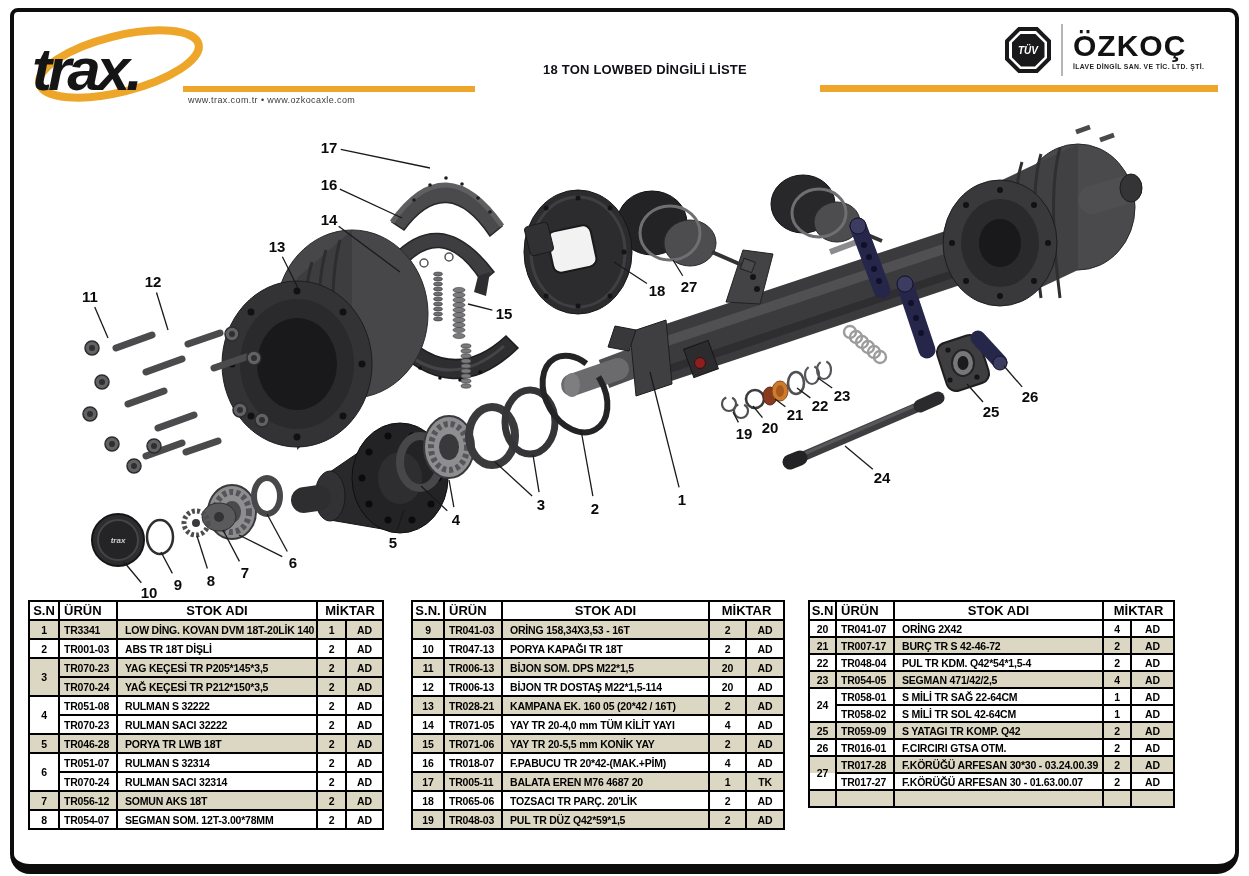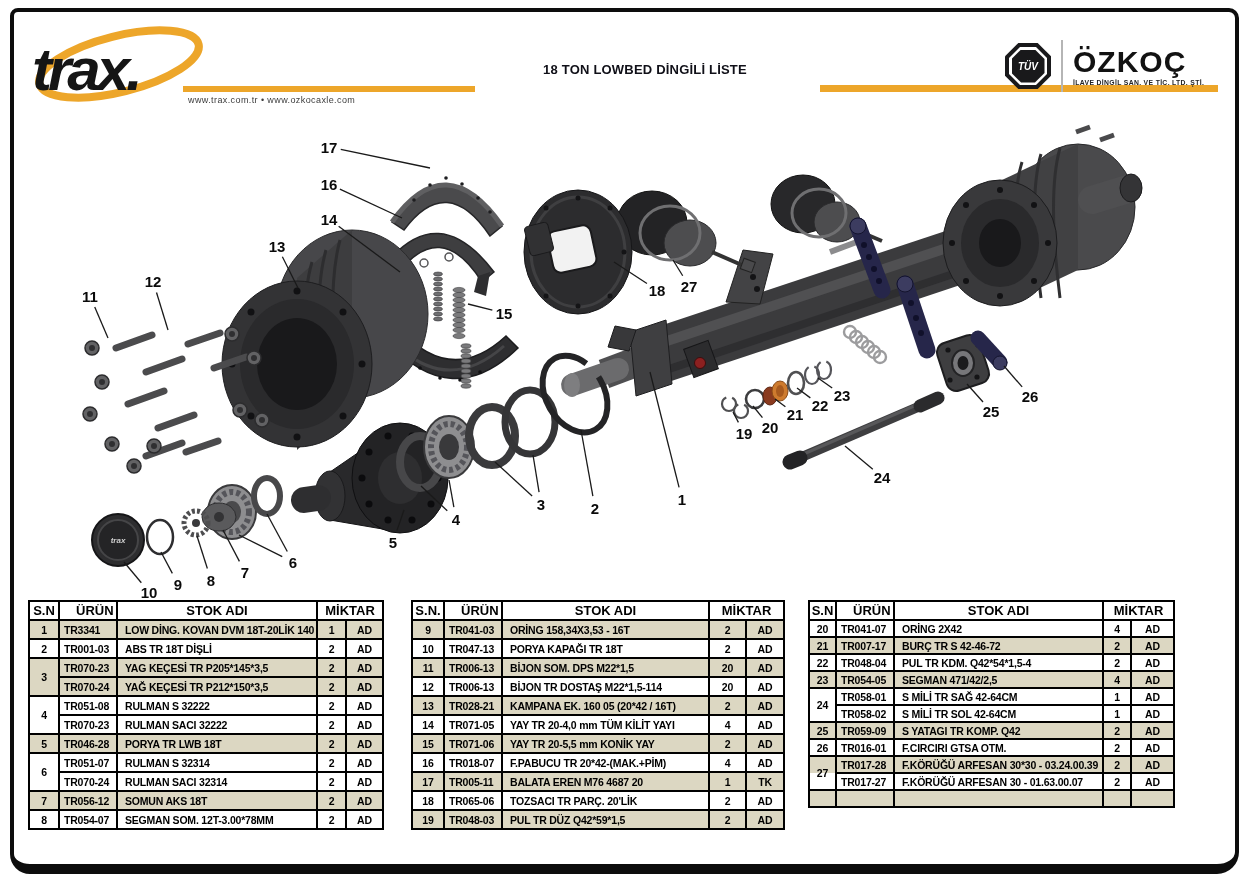--- a/index.html
+++ b/index.html
@@ -14,39 +14,39 @@
     border-radius:8px 10px 22px 20px;pointer-events:none;z-index:6;
   }
   
   .trax-logo{position:absolute;left:24px;top:12px;z-index:2;}
   .urls{position:absolute;left:188px;top:95px;font-size:9px;font-weight:400;color:#3c3c3c;letter-spacing:.4px;z-index:2;}
   .yline{position:absolute;background:var(--accent);z-index:1;}
   .yline-left{left:183px;top:86px;width:292px;height:6px;}
   .yline-right{left:820px;top:85px;width:398px;height:7px;}
   .title{position:absolute;left:455px;top:62px;width:380px;text-align:center;
          font-size:13px;font-weight:700;color:#101018;letter-spacing:.2px;z-index:2;}
-  .brand-right{position:absolute;left:1005px;top:40px;display:flex;align-items:center;gap:10px;z-index:2;}
+  .brand-right{position:absolute;left:1005px;top:24px;display:flex;align-items:center;gap:10px;z-index:2;}
   .oct{clip-path:polygon(29% 0,71% 0,100% 29%,100% 71%,71% 100%,29% 100%,0 71%,0 29%);}
   .tuv{width:46px;height:46px;background:#19191b;display:flex;align-items:center;justify-content:center;}
   .tuv-ring{width:38px;height:38px;background:#fff;display:flex;align-items:center;justify-content:center;}
   .tuv-core{width:33px;height:33px;background:#19191b;display:flex;align-items:center;justify-content:center;
             color:#fff;font-weight:700;font-style:italic;font-size:10px;}
   .vdiv{width:2px;height:52px;background:#b5b5b5;}
   .company-name{font-size:30px;font-weight:800;letter-spacing:1px;color:#121212;line-height:30px;}
   .company-sub{font-size:6.8px;font-weight:700;color:#222;letter-spacing:.35px;margin-top:2px;white-space:nowrap;}
   
   .diagram{position:absolute;left:0;top:0;width:1249px;height:876px;z-index:3;}
   .diagram svg{position:absolute;left:0;top:0;}
   .leaders line{stroke:#1a1a1a;stroke-width:1.3;}
   .callout{position:absolute;transform:translate(-50%,-50%);font-size:15px;font-weight:800;color:#0a0a0a;z-index:4;}
   
   .ptable{position:absolute;border-collapse:collapse;table-layout:fixed;background:#fff;z-index:4;}
   .ptable td,.ptable th{border:2px solid #000;white-space:nowrap;overflow:hidden;font-weight:700;color:#000;box-sizing:border-box;}
   .ptable th{font-size:13px;height:16px;background:#fff;text-align:center;}
-  .ptable th.col-urun{text-align:left;padding-left:16px;}
+  .ptable th.col-urun{text-align:left;padding-left:4px;}
   .ptable td{font-size:10.5px;height:19px;letter-spacing:-0.2px;}
   .t3 td{height:17px;}
   .c-sn{text-align:center;}
   .c-urun{text-align:left;padding-left:4px;}
   .c-stok{text-align:left;padding-left:7px;}
   .c-qty,.c-unit{text-align:center;}
   .bg-shade{background:var(--shade);}
   .bg-white{background:#fff;}
   .bg-split{background:linear-gradient(to bottom,var(--shade) 50%,#fff 50%);}
   .t1{left:28px;top:600px;} .t2{left:411px;top:600px;} .t3{left:808px;top:600px;}
@@ -661,21 +661,21 @@
       <tr>
         <td class="c-sn bg-shade">23</td>
         <td class="c-urun bg-shade">TR054-05</td>
         <td class="c-stok bg-shade">SEGMAN  471/42/2,5</td>
         <td class="c-qty bg-shade">4</td>
         <td class="c-unit bg-shade">AD</td>
       </tr>
       <tr>
         <td class="c-sn bg-white" rowspan="2">24</td>
         <td class="c-urun bg-white">TR058-01</td>
-        <td class="c-stok bg-white">S MİLİ TR SAĞ 42-64CM</td>
+        <td class="c-stok bg-white">S MİLİ TR SAĞ 22-64CM</td>
         <td class="c-qty bg-white">1</td>
         <td class="c-unit bg-white">AD</td>
       </tr>
       <tr>
         <td class="c-urun bg-white">TR058-02</td>
         <td class="c-stok bg-white">S MİLİ TR SOL 42-64CM</td>
         <td class="c-qty bg-white">1</td>
         <td class="c-unit bg-white">AD</td>
       </tr>
       <tr>

